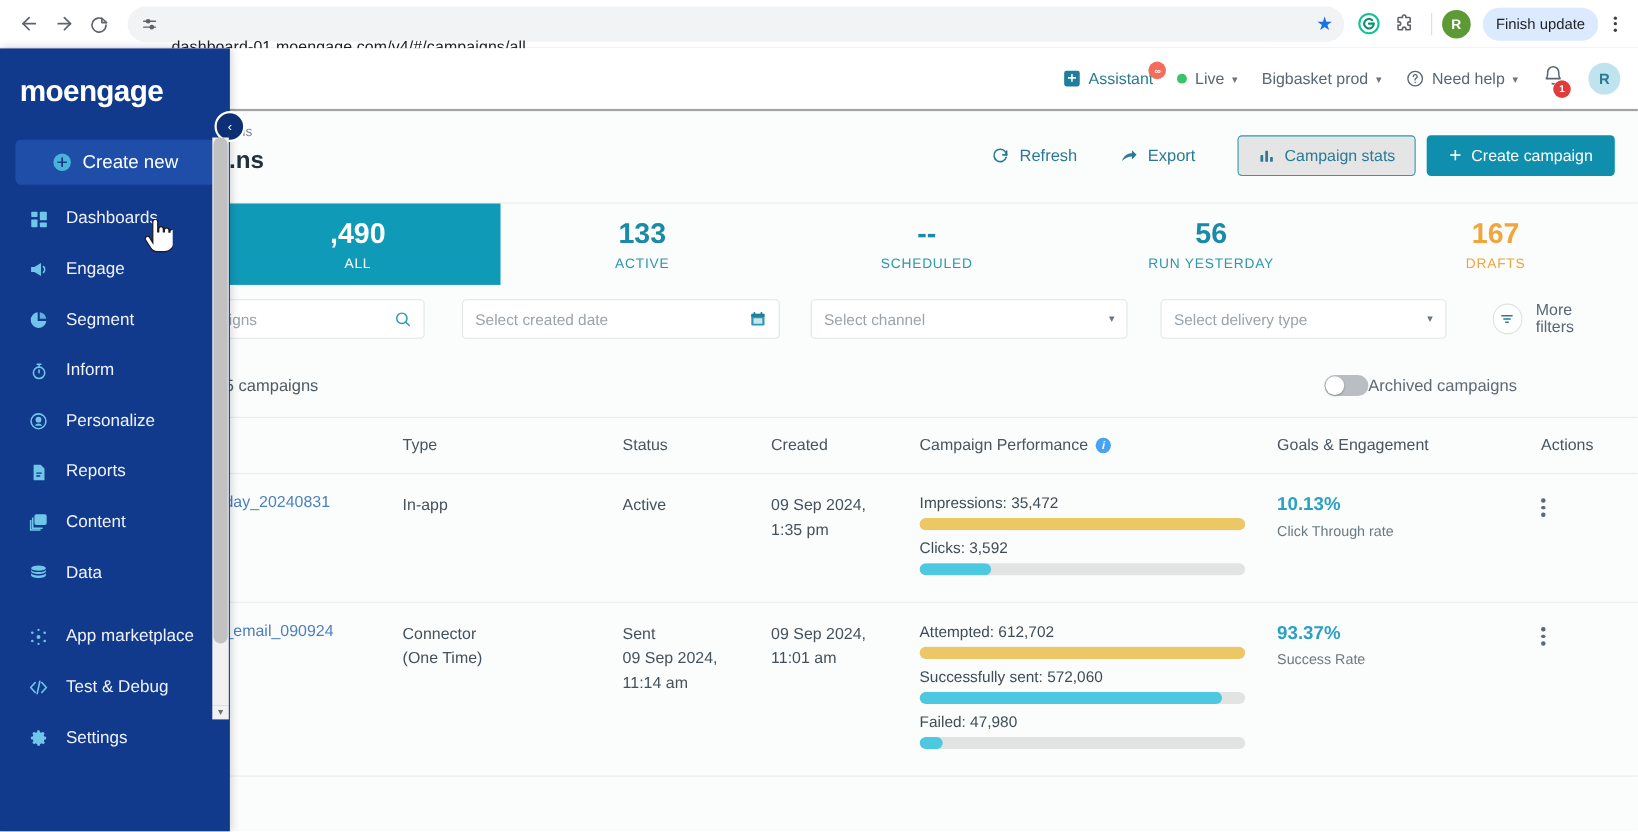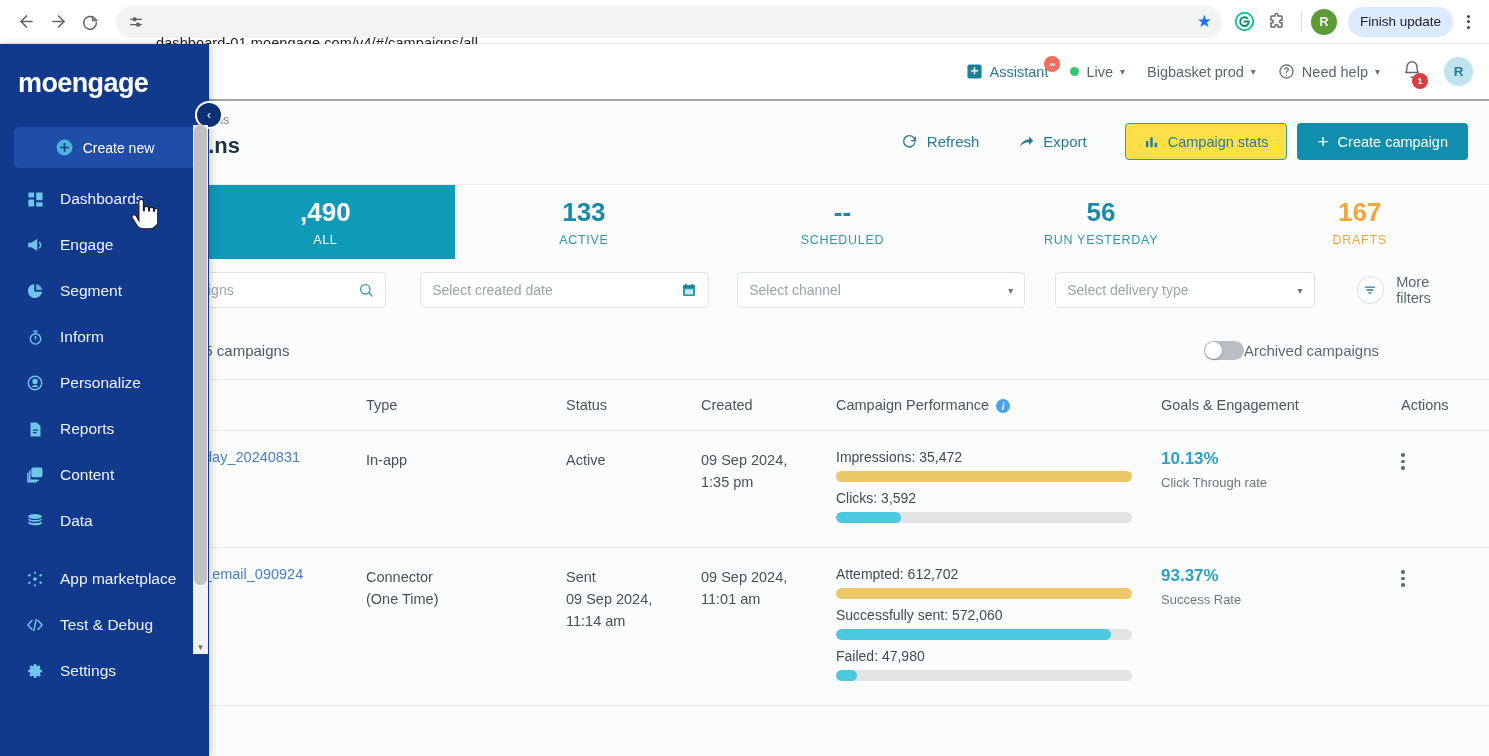--- a/index.html
+++ b/index.html
@@ -69,21 +69,21 @@
     position: absolute; right: -14px; top: 57px; width: 28px; height: 28px;
     border-radius: 50%; background: #0d2f73; border: 2px solid #fff;
     display: flex; align-items: center; justify-content: center;
     color: #fff; font-size: 12px; cursor: pointer; z-index: 40;
   }
   .create-new {
     margin: 10px 14px 8px 14px; height: 41px; border-radius: 5px;
     background: #1f4ea8; display: flex; align-items: center; justify-content: center;
     gap: 9px; cursor: pointer; position: relative;
   }
-  .create-new .label { font-size: 14px; }
+  .create-new .label { font-size: 17px; }
   .nav-list { margin-top: 8px; }
   .nav-item {
     display: flex; align-items: center; gap: 15px; padding: 0 0 0 25px;
     height: 46px; cursor: pointer; font-size: 15.5px; color: #eef2fb;
   }
   .nav-item .nav-ico {
     width: 20px; height: 20px; display: flex; align-items: center;
     justify-content: center; color: #6fc6e8; flex: 0 0 auto;
   }
   .nav-gap { height: 12px; }
@@ -144,21 +144,21 @@
   .page-title { font-size: 22px; font-weight: bold; color: #20313f; margin-top: 6px; }
   .header-actions {
     position: absolute; right: 21px; top: 22px; display: flex; align-items: center; gap: 0;
   }
   .act-link {
     display: flex; align-items: center; gap: 9px; font-size: 15px; color: #2b7a93;
     cursor: pointer; margin-right: 38px;
   }
   .btn-outline {
     height: 37px; border: 1px solid #2b9ab5; border-radius: 4px; color: #2b7a93;
-    background: #fde047; display: flex; align-items: center; gap: 9px;
+    background: #e5e5e5; display: flex; align-items: center; gap: 9px;
     padding: 0 18px; font-size: 14.5px; cursor: pointer; margin-right: 10px;
   }
   .btn-filled {
     height: 37px; border-radius: 4px; background: #0f8fad; color: #fff;
     display: flex; align-items: center; gap: 9px; padding: 0 20px;
     font-size: 14.5px; cursor: pointer;
   }
 
   
   .stats-strip {

